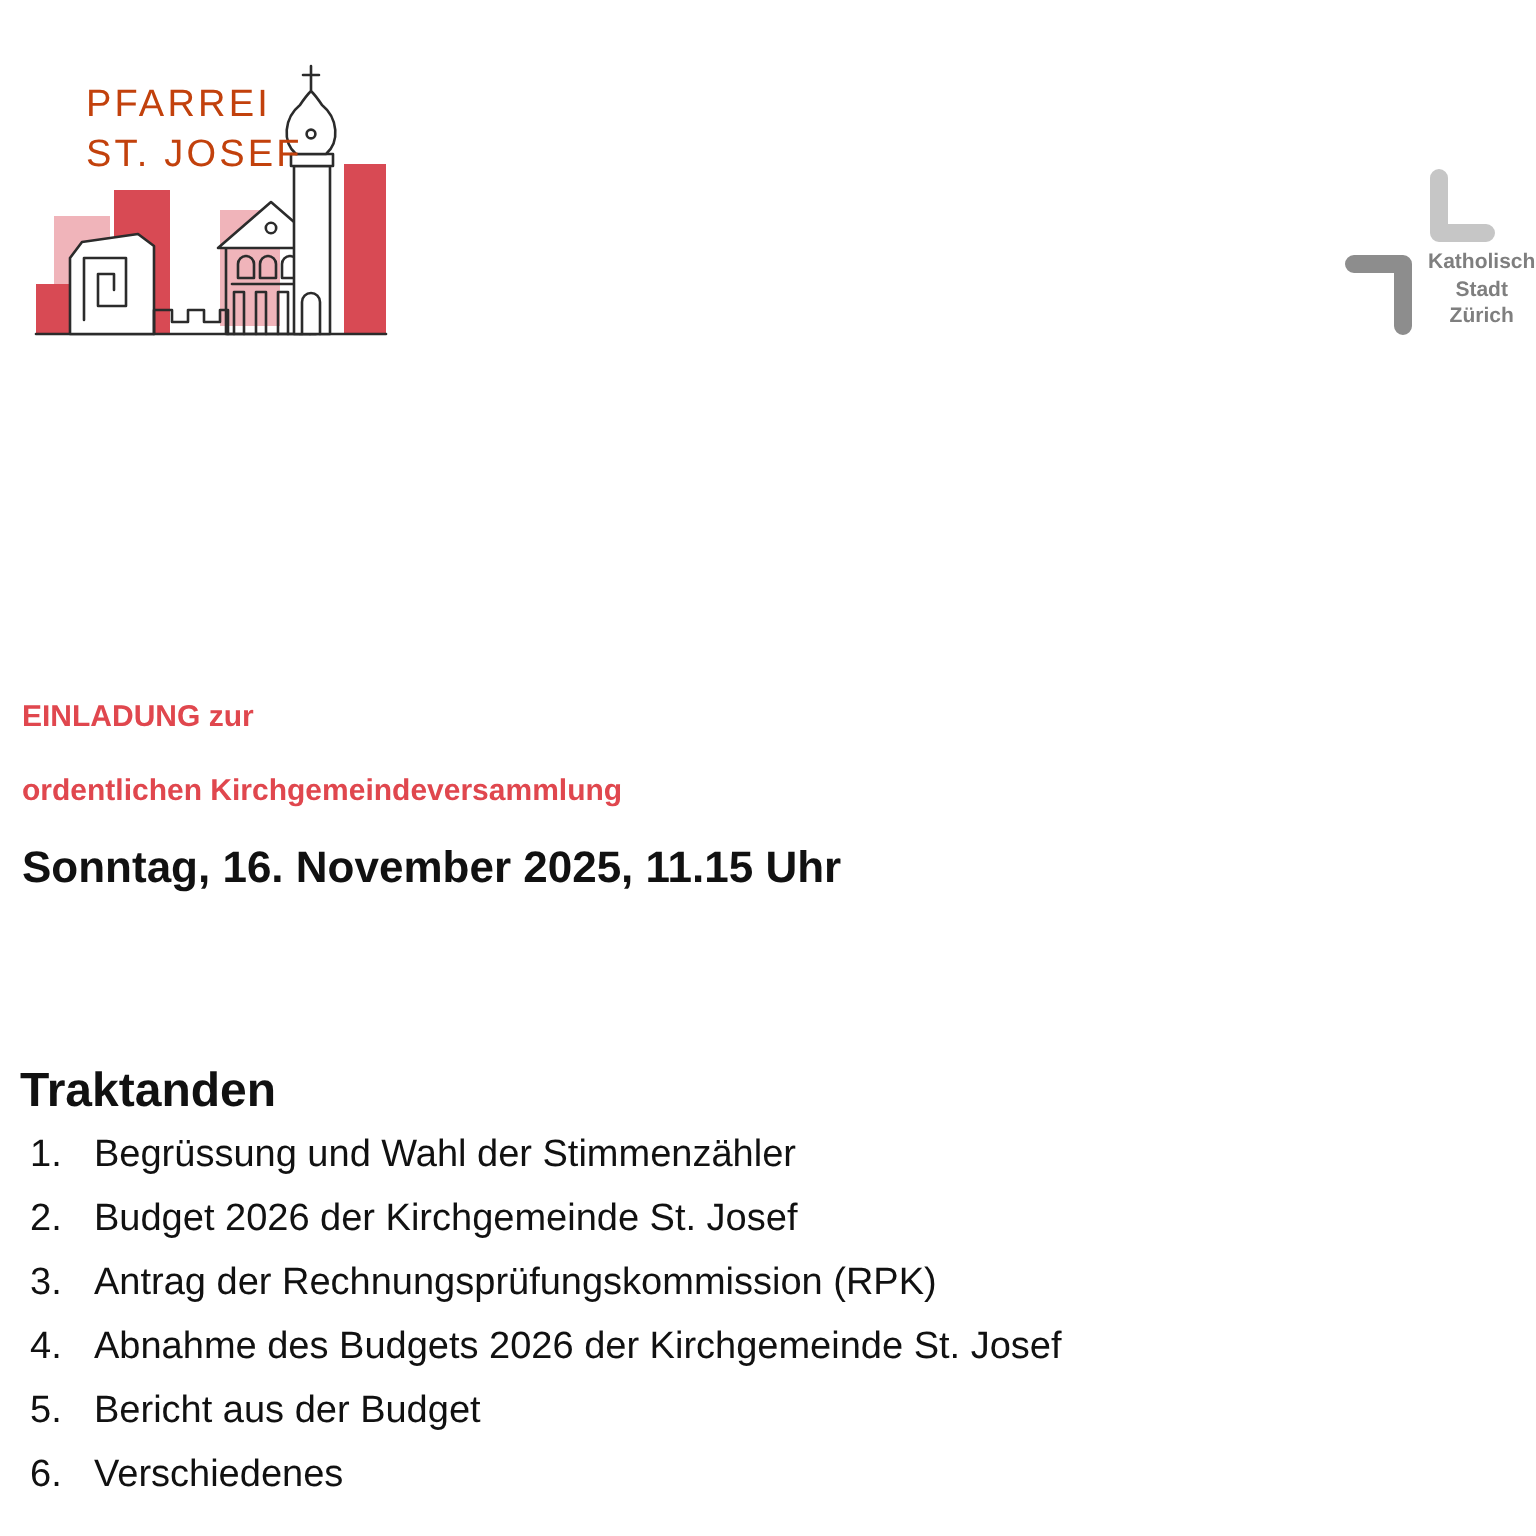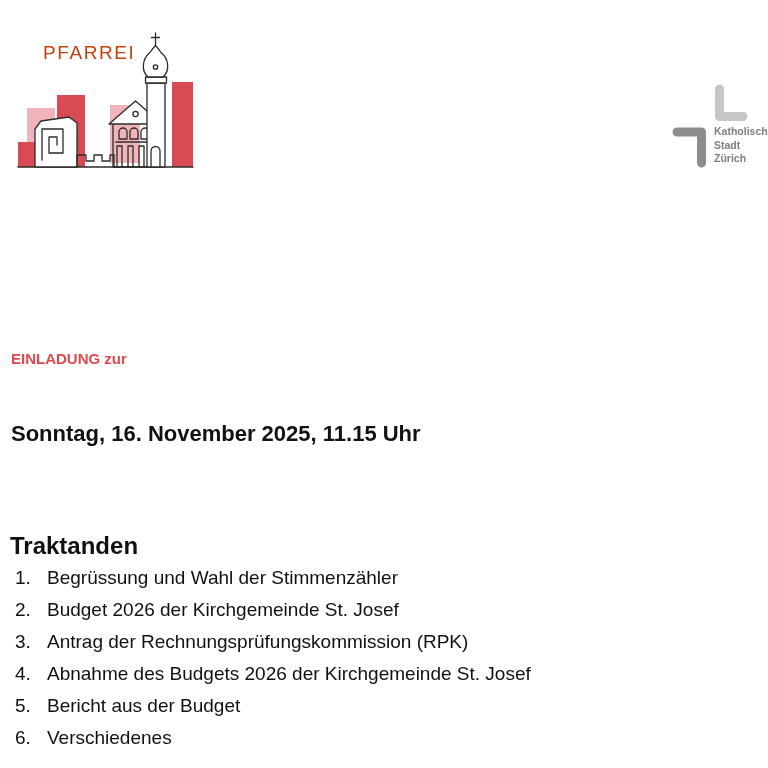--- a/index.html
+++ b/index.html
@@ -22,21 +22,21 @@
   .pfarrei-art .lr{fill:var(--logo-red);}
   .pfarrei-art .lp{fill:var(--logo-pink);}
   .pfarrei-art .ln{fill:none;stroke:var(--logo-line);stroke-width:1.3;stroke-linejoin:round;stroke-linecap:round;}
   .pfarrei-art .lw{fill:#ffffff;stroke:var(--logo-line);stroke-width:1.3;stroke-linejoin:round;}
   .pfarrei-wordmark{left:43px;top:40px;font-size:19px;letter-spacing:1.6px;color:#c2410c;line-height:25px;font-weight:500;}
 
   
   .kath-art{left:660px;top:70px;width:110px;height:110px;}
   .kath-art .kl{fill:none;stroke:var(--kath-light);stroke-width:9;stroke-linecap:round;stroke-linejoin:round;}
   .kath-art .kd{fill:none;stroke:var(--kath-dark);stroke-width:9;stroke-linecap:round;stroke-linejoin:round;}
-  .kath-text{left:714px;top:125px;font-size:10.5px;line-height:13.5px;font-weight:bold;color:var(--kath-text);}
+  .kath-text{left:714px;top:125px;font-size:10.5px;line-height:13.5px;font-weight:bold;color:var(--kath-text);text-align:center;}
 
   
   .invite-heading{left:11px;top:340px;font-size:15px;font-weight:bold;line-height:37px;color:var(--heading-red);}
   .event-block{left:11px;top:420px;font-size:22px;font-weight:bold;line-height:28px;color:var(--body-text);}
   .agenda-title{left:10px;top:532px;font-size:24px;font-weight:bold;color:var(--body-text);text-align:right;}
   .agenda-list{left:10px;top:562px;width:600px;font-size:19px;line-height:32px;color:var(--body-text);}
   .agenda-item{display:flex;}
   .agenda-num{width:37px;flex:0 0 37px;padding-left:5px;}
   .agenda-text{flex:1;}
 </style>
@@ -68,34 +68,36 @@
   <rect class="lw" x="137" y="58" width="18" height="84"></rect>
   <rect class="lw" x="135.5" y="52" width="21" height="6"></rect>
   <path class="lw" d="M138,52 C131,46 132,34 140,27.5 C142,24.5 144,22 145.5,20.5 C147,22 149,24.5 151,27.5 C159,34 160,46 153,52 Z"></path>
   <circle class="ln" cx="145.5" cy="42" r="2.2"></circle>
   <path class="ln" d="M145.5,20 V8 M141.5,12.5 H149.5"></path>
   <path class="ln" d="M141,142 V126 a4.5,4.5 0 0 1 9,0 V142"></path>
 </svg>
 
 <div class="abs pfarrei-wordmark">
   <div>PFARREI</div>
+  <div>ST. JOSEF</div>
 </div>
 
 <svg class="abs kath-art" viewBox="0 0 110 110" aria-hidden="true">
   <path class="kl" d="M59.5,19 V46.5 H83"></path>
   <path class="kd" d="M17,62 H41.5 V93"></path>
 </svg>
 <div class="abs kath-text">
   <div>Katholisch</div>
   <div>Stadt</div>
   <div>Zürich</div>
 </div>
 
 <div class="abs invite-heading">
   <div>EINLADUNG zur</div>
+  <div>ordentlichen Kirchgemeindeversammlung</div>
 </div>
 
 <div class="abs event-block">
   <div>Sonntag, 16. November 2025, 11.15 Uhr</div>
 </div>
 
 <div class="abs agenda-title">Traktanden</div>
 
 <div class="abs agenda-list">
   <div class="agenda-item">

